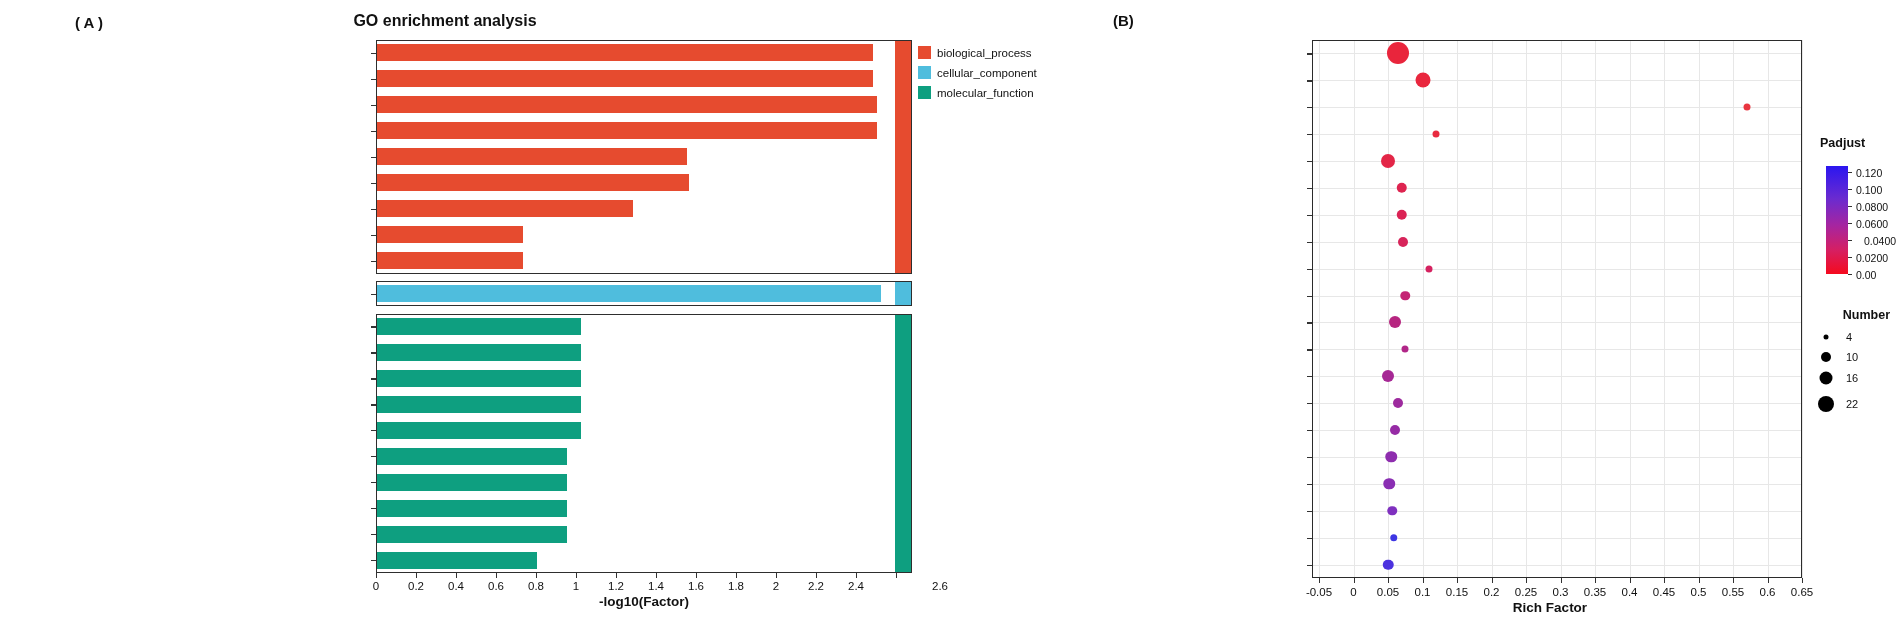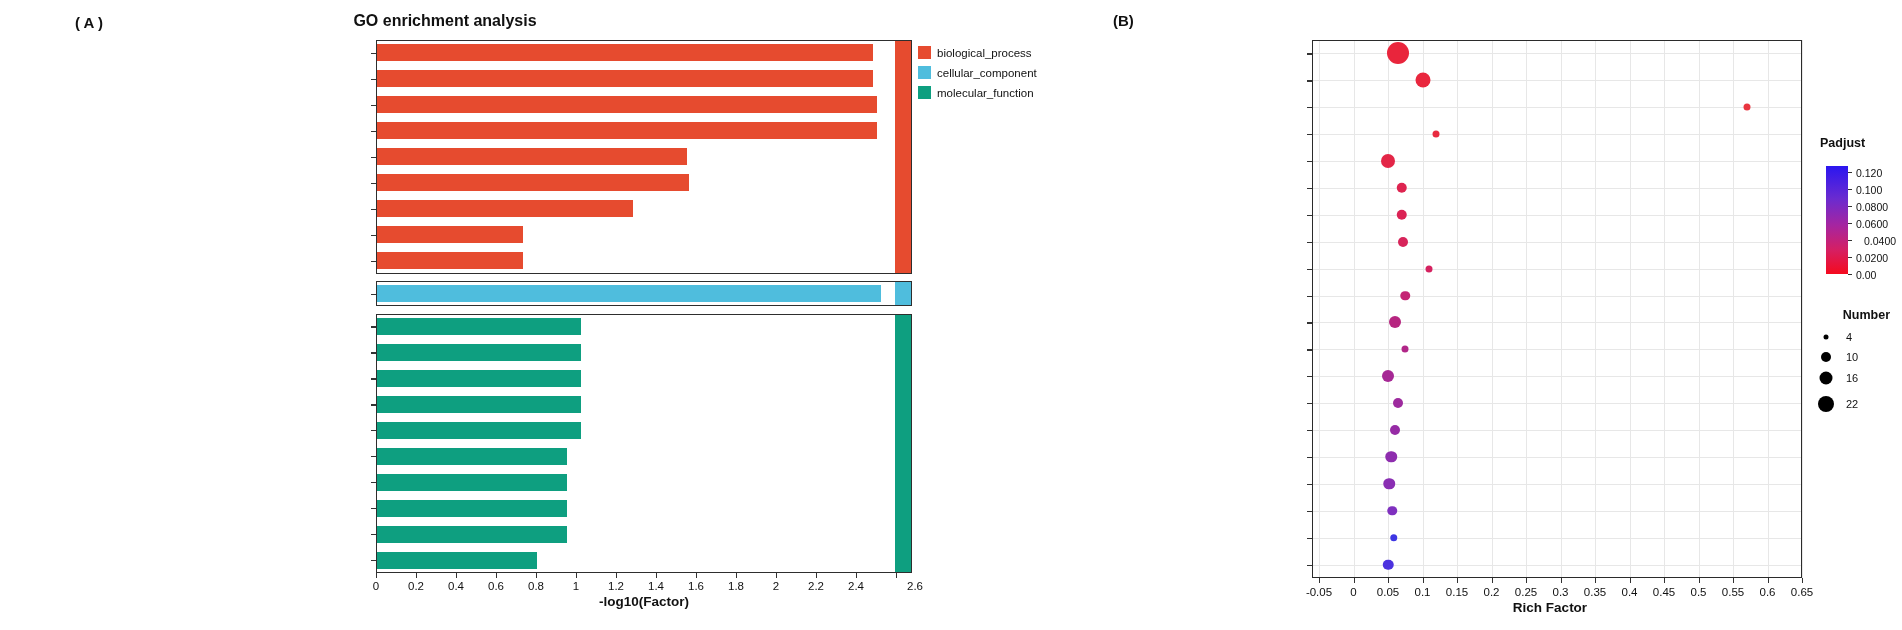--- a/index.html
+++ b/index.html
@@ -99,21 +99,21 @@
       <div class="abs xtick-label" style="left: 676px; top: 580px; width: 40px;">1.6</div>
       <div class="abs tickmark" style="left: 736px; top: 573px; width: 1.2px; height: 5px;"></div>
       <div class="abs xtick-label" style="left: 716px; top: 580px; width: 40px;">1.8</div>
       <div class="abs tickmark" style="left: 776px; top: 573px; width: 1.2px; height: 5px;"></div>
       <div class="abs xtick-label" style="left: 756px; top: 580px; width: 40px;">2</div>
       <div class="abs tickmark" style="left: 816px; top: 573px; width: 1.2px; height: 5px;"></div>
       <div class="abs xtick-label" style="left: 796px; top: 580px; width: 40px;">2.2</div>
       <div class="abs tickmark" style="left: 856px; top: 573px; width: 1.2px; height: 5px;"></div>
       <div class="abs xtick-label" style="left: 836px; top: 580px; width: 40px;">2.4</div>
       <div class="abs tickmark" style="left: 896px; top: 573px; width: 1.2px; height: 5px;"></div>
-      <div class="abs xtick-label" style="left: 895px; top: 580px; width: 40px;">2.6</div>
+      <div class="abs xtick-label" style="left: 920px; top: 580px; width: 40px;">2.6</div>
     </div>
   <div class="abs" id="legendA" style="left:918px;top:46px;">
       <div class="legend-item">
         <div class="legend-swatch" style="background: rgb(230, 75, 47);"></div>
         <div class="legend-label">biological_process</div>
       </div>
       <div class="legend-item">
         <div class="legend-swatch" style="background: rgb(79, 189, 221);"></div>
         <div class="legend-label">cellular_component</div>
       </div>

